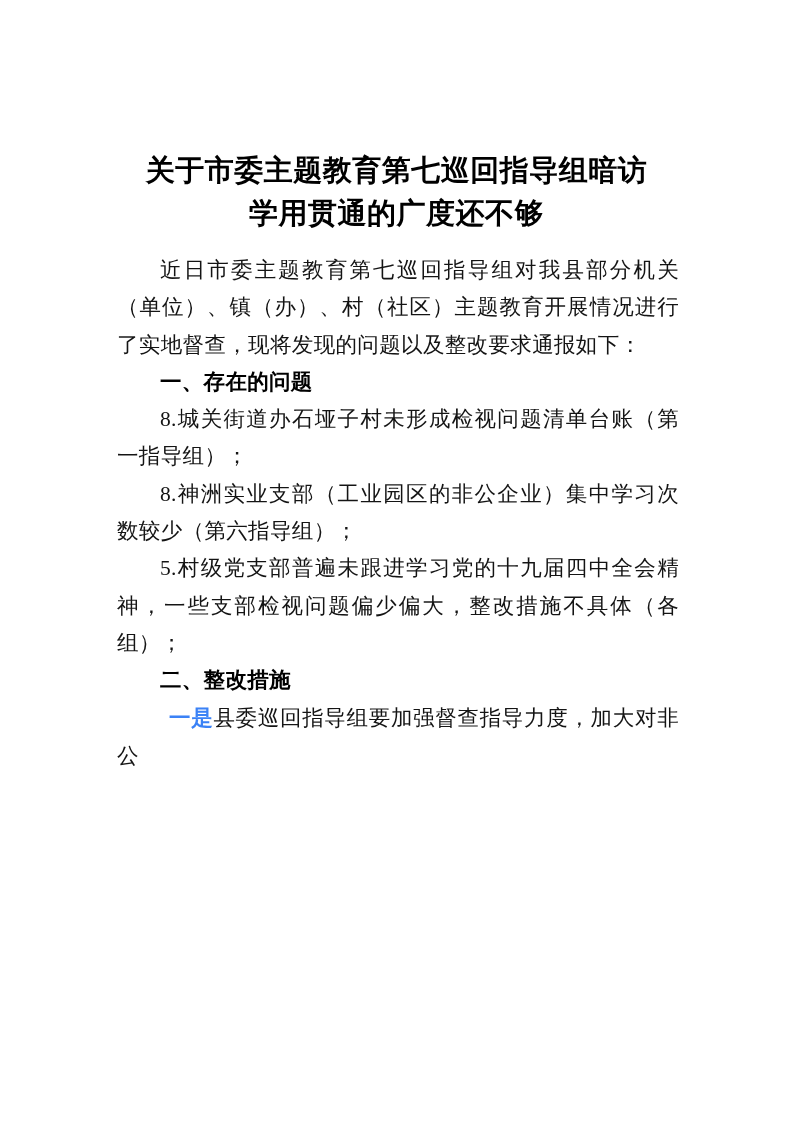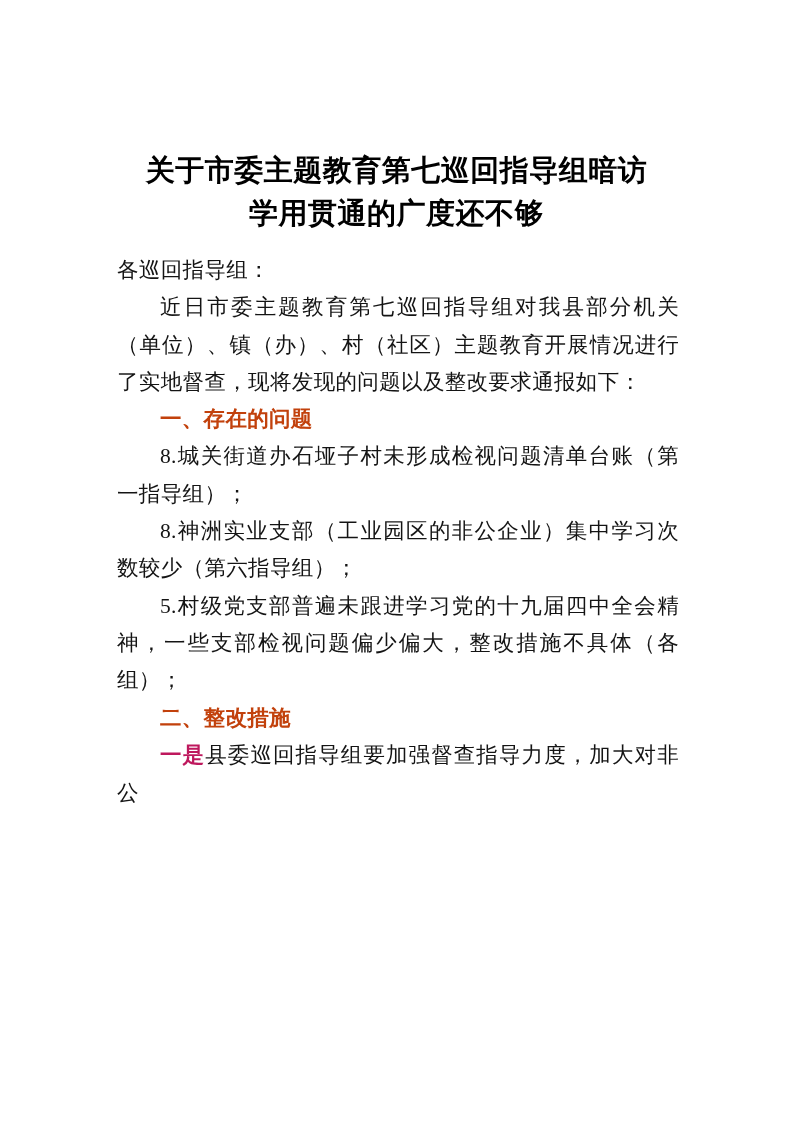--- a/index.html
+++ b/index.html
@@ -78,43 +78,43 @@
 
   
   .p.heading {
     font-family: "Liberation Sans", "DejaVu Sans", sans-serif;
     font-weight: 700;
     font-size: 21.5px;
     line-height: 37.3px;
     text-indent: 43px;
     text-align: right;
     letter-spacing: 0.3px;
-    color: #c2410c;
+    color: #000000;
   }
 
   
   .lead {
     font-family: Liberation Mono, monospace;
     font-weight: 700;
-    color: #be185d;
+    color: #3b82f6;
+    margin-left: 9px;
   }
 </style>
 </head>
 <body>
 
 <div class="page">
 
   <div class="doc-title">
     <span class="tline">关于市委主题教育第七巡回指导组暗访</span>
     <span class="tline">学用贯通的广度还不够</span>
   </div>
 
   <div class="body-block">
 
-    <p class="p salutation">各巡回指导组：</p>
 
     <p class="p indent">近日市委主题教育第七巡回指导组对我县部分机关（单位）、镇（办）、村（社区）主题教育开展情况进行了实地督查，现将发现的问题以及整改要求通报如下：</p>
 
     <p class="p heading">一、存在的问题</p>
 
     <p class="p indent">8.城关街道办石垭子村未形成检视问题清单台账（第一指导组）；</p>
     <p class="p indent">8.神洲实业支部（工业园区的非公企业）集中学习次数较少（第六指导组）；</p>
     <p class="p indent">5.村级党支部普遍未跟进学习党的十九届四中全会精神，一些支部检视问题偏少偏大，整改措施不具体（各组）；</p>
 
     <p class="p heading">二、整改措施</p>

